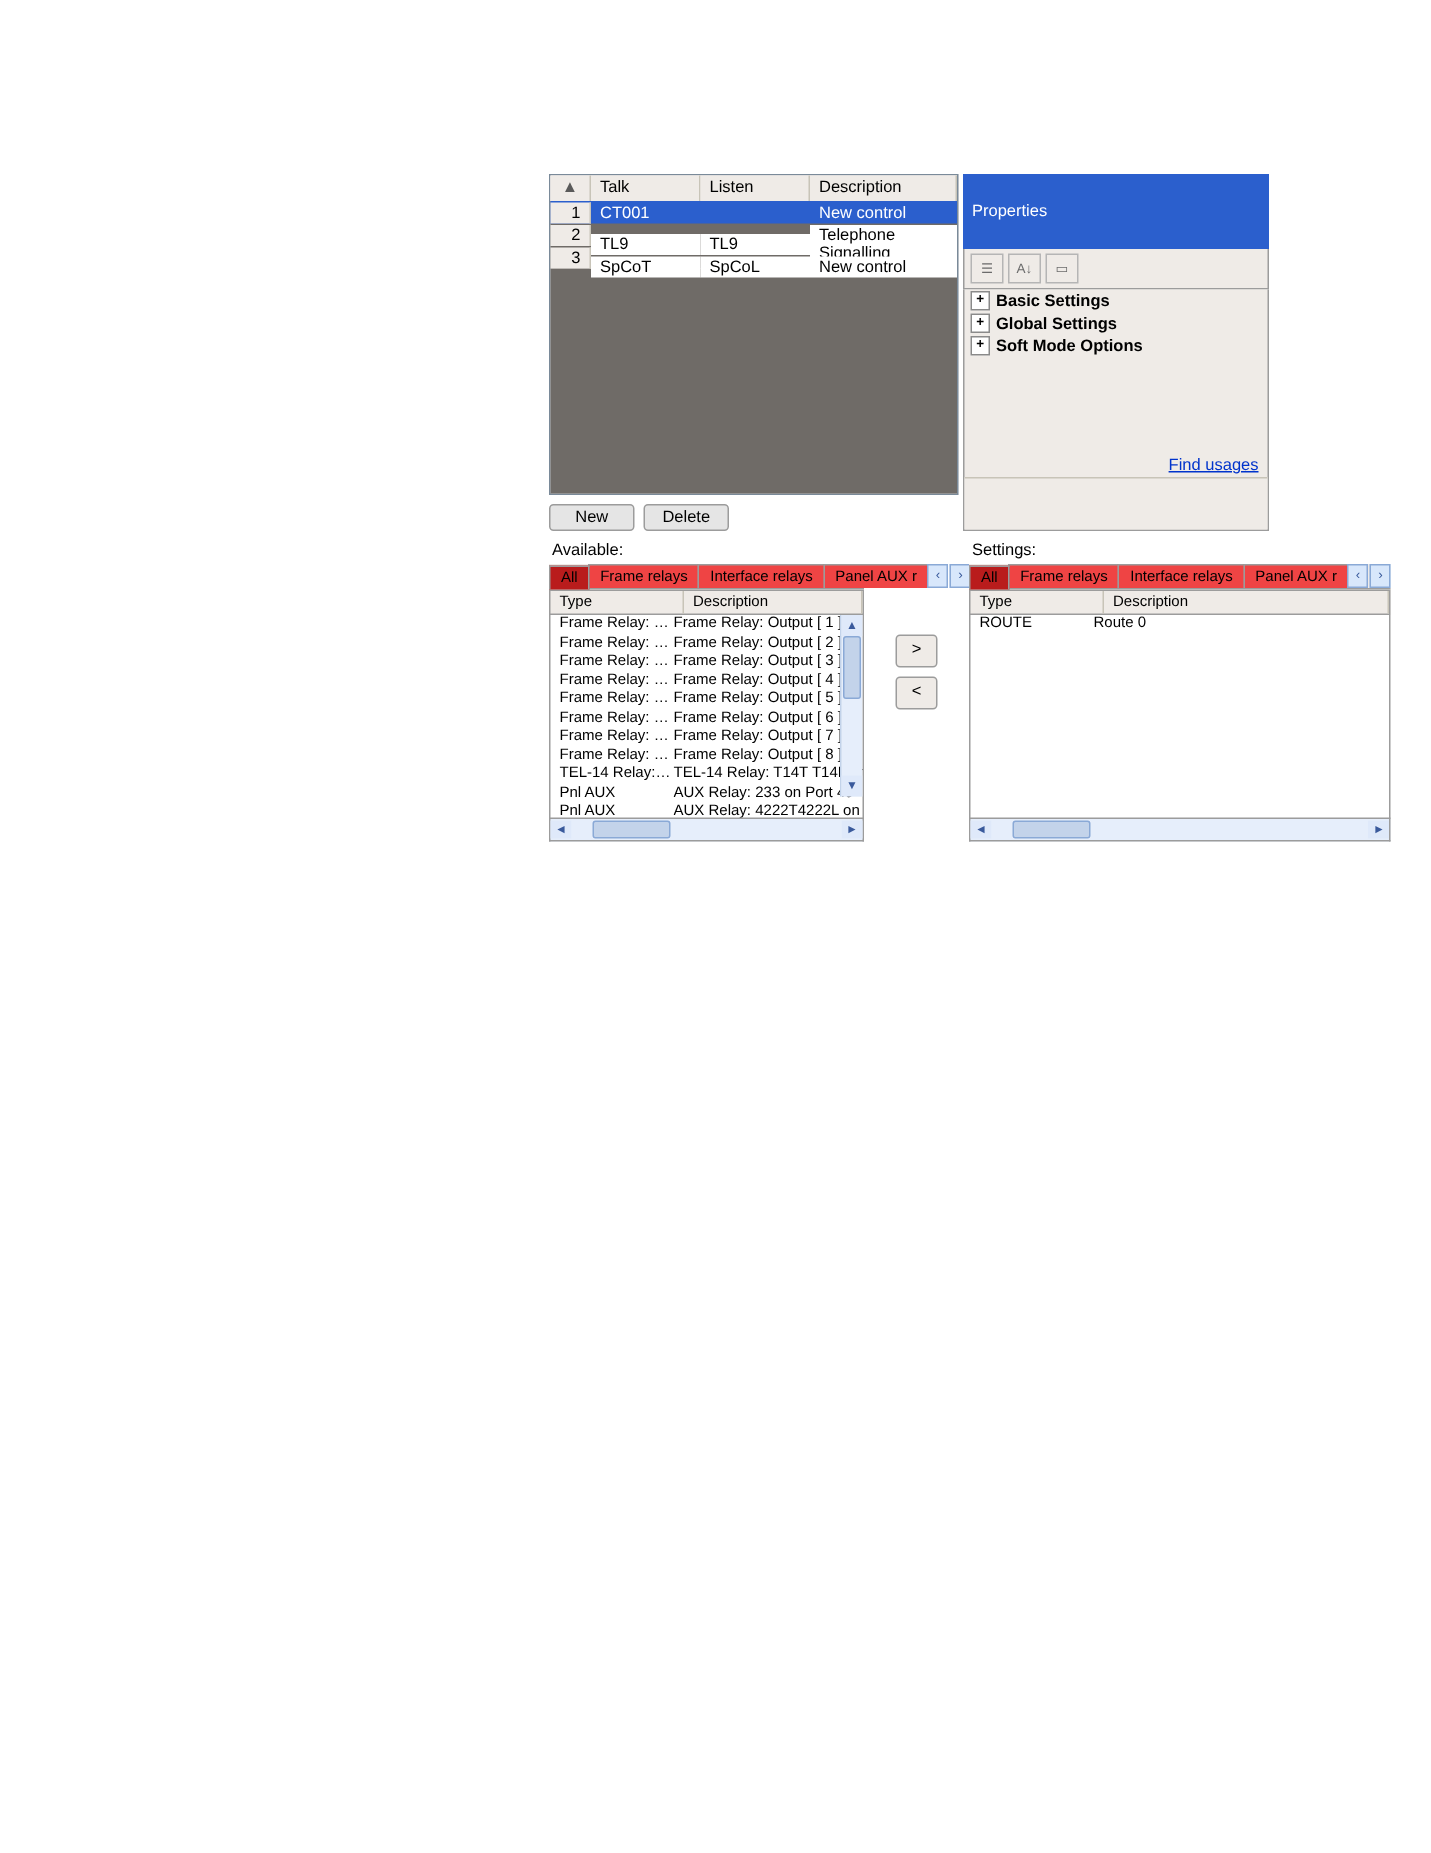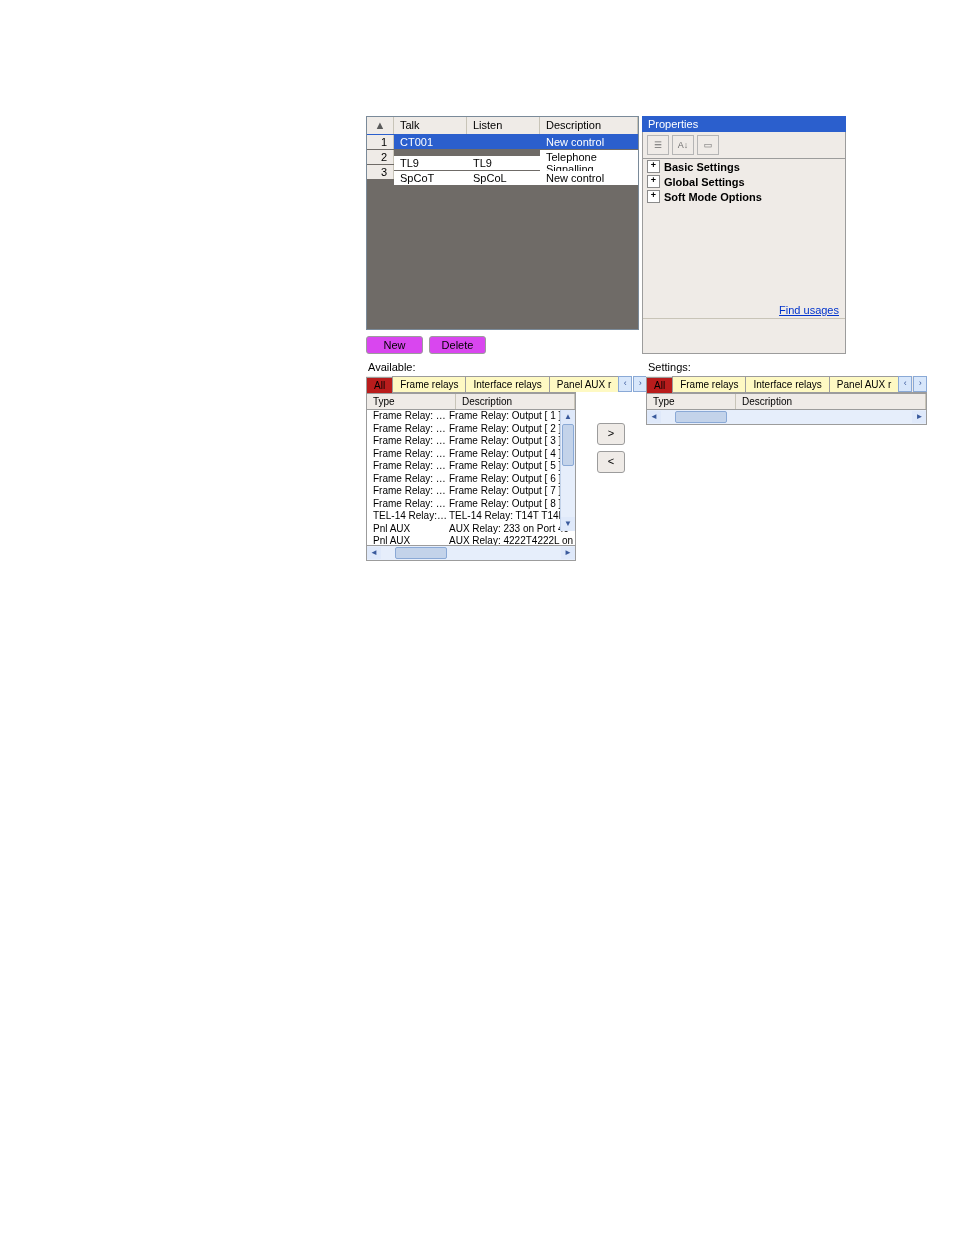--- a/index.html
+++ b/index.html
@@ -18,40 +18,40 @@
   .grow{display:flex;height:15px;align-items:center;}
   .grow .cell{padding:1px 6px;border-right:1px solid rgba(0,0,0,0);}
   .grow .cnum{width:14px;text-align:right;background:#efebe7;color:#000;border-right:1px solid #c8c4b8;}
   .grow.sel{background:#2b5fcd;color:#fff;}
   .grow.n .ctalk,.grow.n .clisten,.grow.n .cdesc{background:#fff;color:#000;margin-top:13px;}
   .grow .ctalk{width:60px;}
   .grow .clisten{width:60px;}
   .grow .cdesc{flex:1;}
   .gfill{height:150px;background:#6f6b67;}
   .btnrow{display:flex;gap:6px;margin-top:6px;}
-  .btn{background:#d946ef;border:1px solid #9c9c9c;border-radius:3px;padding:2px 0;width:55px;text-align:center;cursor:default;}
+  .btn{background:#e5e5e5;border:1px solid #9c9c9c;border-radius:3px;padding:2px 0;width:55px;text-align:center;cursor:default;}
   .props-panel{flex:1;display:flex;flex-direction:column;}
-  .panel-title{background:#2b5fcd;color:#fff;padding:2px 6px;font-size:11px;}
+  .panel-title{background:#2b5fcd;color:#fff;padding:19px 6px;font-size:11px;}
   .prop-toolbar{background:#efebe7;border:1px solid #9c9c9c;border-top:none;padding:3px 4px;display:flex;gap:3px;}
   .ticon{width:20px;height:18px;border:1px solid #b5b5b5;background:#efebe7;display:flex;align-items:center;justify-content:center;font-size:9px;color:#6b6b6b;}
   .prop-body{flex:1;background:#efebe7;border:1px solid #9c9c9c;border-top:none;display:flex;flex-direction:column;}
   .pcat{display:flex;align-items:center;padding:1px 4px;font-weight:bold;font-size:11px;}
   .pexp{width:11px;height:11px;border:1px solid #8a8a8a;background:#fff;margin-right:4px;font-size:9px;line-height:9px;text-align:center;color:#000;}
   .pspacer{flex:1;}
   .plink{color:#0033cc;text-decoration:underline;padding:2px 6px;cursor:pointer;text-align:right;}
   .pdesc{height:34px;border-top:1px solid #c8c4b8;background:#efebe7;}
   .members{margin-top:4px;}
   .mbody{display:flex;align-items:flex-start;gap:21px;}
   .mcol{display:flex;flex-direction:column;}
   .mcol.left{width:210px;}
   .mcol.mid{width:40px;align-items:center;padding-top:65px;gap:6px;}
   .mcol.right{flex:1;}
   .mlabel{color:#000;margin:3px 0 3px 2px;}
   .tabs{display:flex;align-items:center;border-bottom:1px solid #9c9c9c;background:#efebe7;}
-  .tab{padding:2px 7px;border:1px solid #9c9c9c;border-bottom:none;background:#fef9c3;margin-right:-1px;font-size:10px;white-space:nowrap;}
+  .tab{padding:2px 7px;border:1px solid #9c9c9c;border-bottom:none;background:#ef4444;margin-right:-1px;font-size:10px;white-space:nowrap;}
   .tab.active{background:#b91c1c;position:relative;top:1px;}
   .tabnav{display:flex;margin-left:auto;gap:1px;}
   .tnbtn{width:12px;height:14px;background:#d8e7fb;border:1px solid #8aa9d6;font-size:9px;line-height:12px;text-align:center;color:#3a5a9c;}
   .listhdr{display:flex;background:#efebe7;border:1px solid #9c9c9c;}
   .listhdr .h{padding:2px 6px;border-right:1px solid #c8c4b8;font-size:10px;}
   .listbox{border:1px solid #9c9c9c;border-top:none;background:#fff;height:135px;overflow:hidden;position:relative;}
   .lrow{display:flex;font-size:10px;padding:0 0 0 6px;line-height:12.5px;white-space:nowrap;}
   .lrow .c1{width:76px;overflow:hidden;text-overflow:ellipsis;}
   .lrow .c2{flex:1;overflow:hidden;}
   .vscroll{position:absolute;right:0;top:0;bottom:14px;width:14px;background:#e6eefb;border-left:1px solid #c3d3ea;}
@@ -230,20 +230,28 @@
           <div class="tab">Panel AUX r</div>
           <div class="tabnav">
             <div class="tnbtn">‹</div>
             <div class="tnbtn">›</div>
           </div>
         </div>
         <div class="listhdr">
           <div class="h" style="width:76px">Type</div>
           <div class="h" style="flex:1">Description</div>
         </div>
+        <div class="listbox" style="height:135px">
+          <div id="att-rows">
+                <div class="lrow">
+                  <div class="c1">ROUTE</div>
+                  <div class="c2">Route 0</div>
+                </div>
+              </div>
+        </div>
         <div class="hscroll">
           <div class="arr">◄</div>
           <div class="track">
                 <div class="thumb"></div>
               </div>
           <div class="arr">►</div>
         </div>
       </div>
     </div>
   </div>

